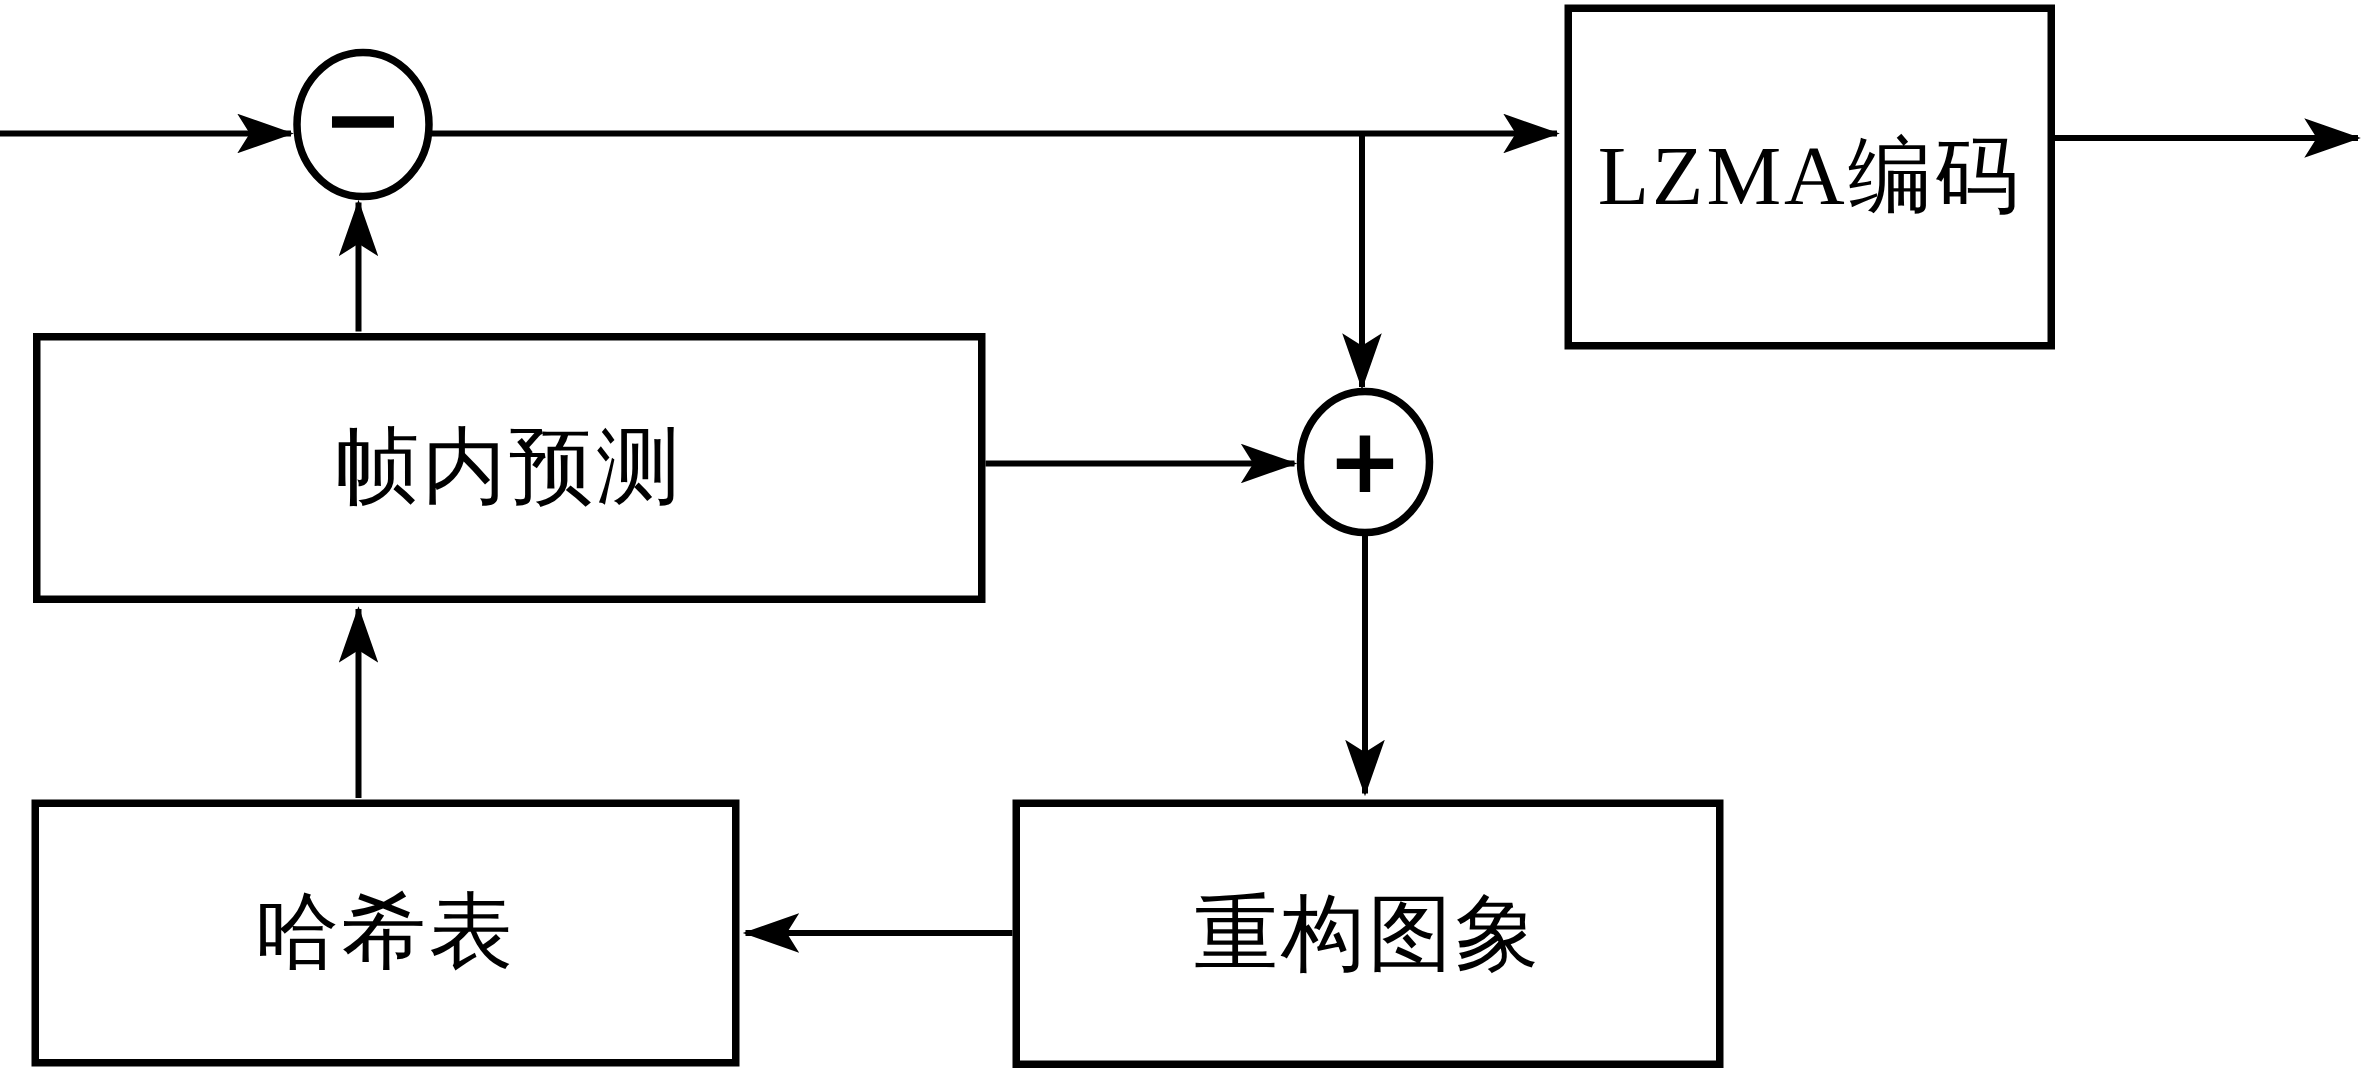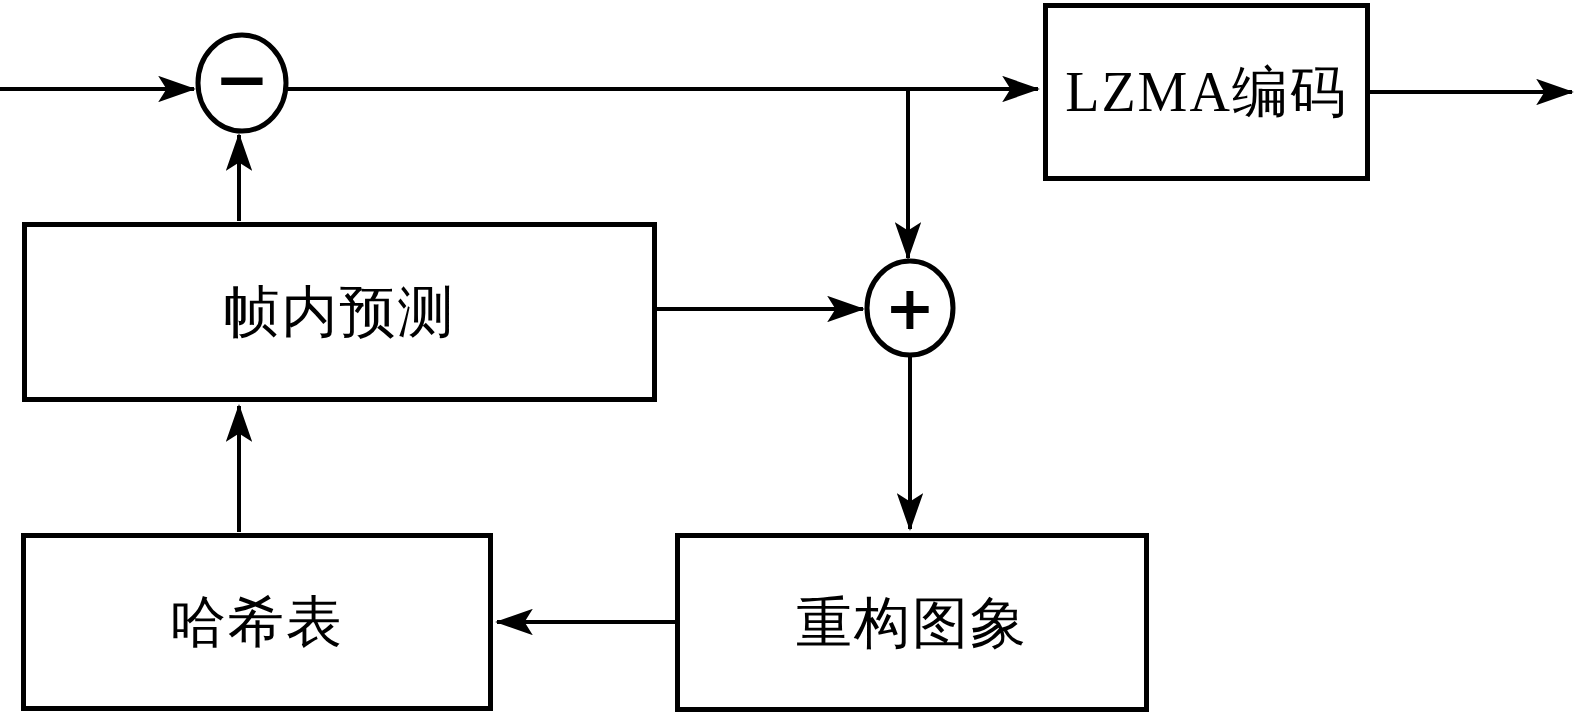--- a/index.html
+++ b/index.html
@@ -59,21 +59,21 @@
     box-sizing: border-box;
   }
   #plus-symbol {
     left: 867px;
     top: 261px;
     width: 86px;
     height: 94px;
     font-size: 60px;
     box-sizing: border-box;
   }
-  #box-lzma   { left: 1043px; top: 3px;   width: 327px; height: 178px; }
+  #box-lzma   { left: 1043px; top: 3px;   width: 327px; height: 230px; }
   #box-intra  { left: 22px;   top: 222px; width: 635px; height: 180px; align-items: center; }
   #box-hash   { left: 21px;   top: 533px; width: 472px; height: 178px; }
   #box-recon  { left: 675px;  top: 533px; width: 474px; height: 179px; }
 </style>
 </head>
 <body>
 
 <div id="canvas">
 
   <svg id="wires" viewBox="0 0 1579 715" xmlns="http://www.w3.org/2000/svg">

